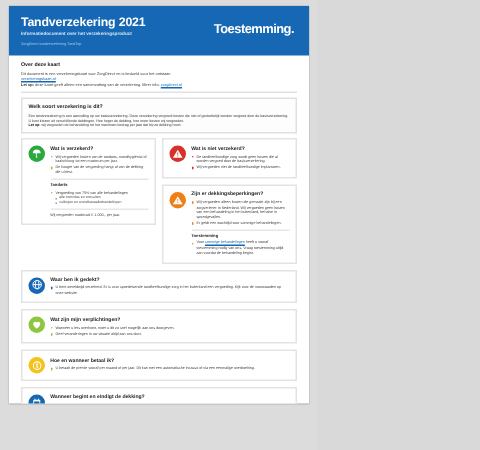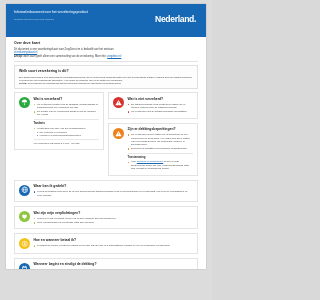--- a/index.html
+++ b/index.html
@@ -186,24 +186,25 @@
   }
 </style>
 </head>
 <body>
 
 <div class="viewport">
   <div class="page">
 
     <div class="header">
       <div class="hdr-left">
+        <div class="hdr-title">Tandverzekering 2021</div>
         <div class="hdr-sub1">Informatiedocument over het verzekeringsproduct</div>
         <div class="hdr-sub2">ZorgDirect tandverzekering TandTop</div>
       </div>
-      <div class="logo">Nederland.</div>
+      <div class="logo">Toestemming.</div>
     </div>
 
     <div class="body">
       <div class="sec-title">Over deze kaart</div>
       <div class="tline">Dit document is een verzekeringskaart voor ZorgDirect en is bedoeld voor het ontstaan</div>
       <div class="tline">
         <span class="lk">verzekeringskaart.nl</span>
       </div>
       <div class="tline">
         <span class="bold">Let op:</span>

